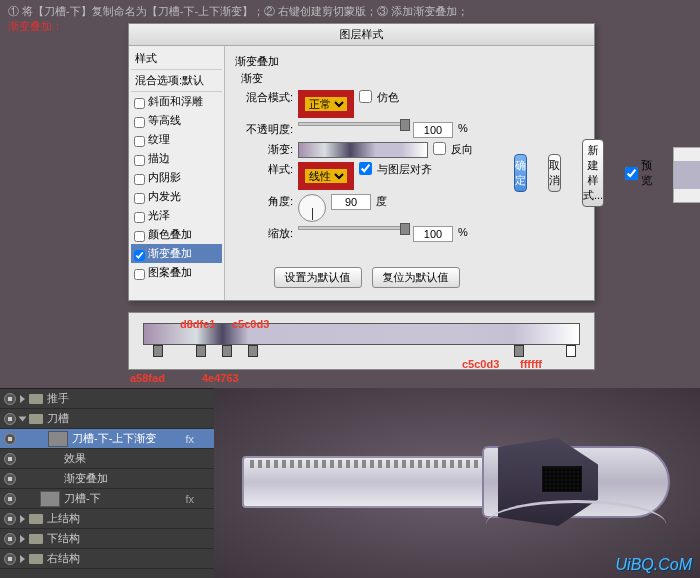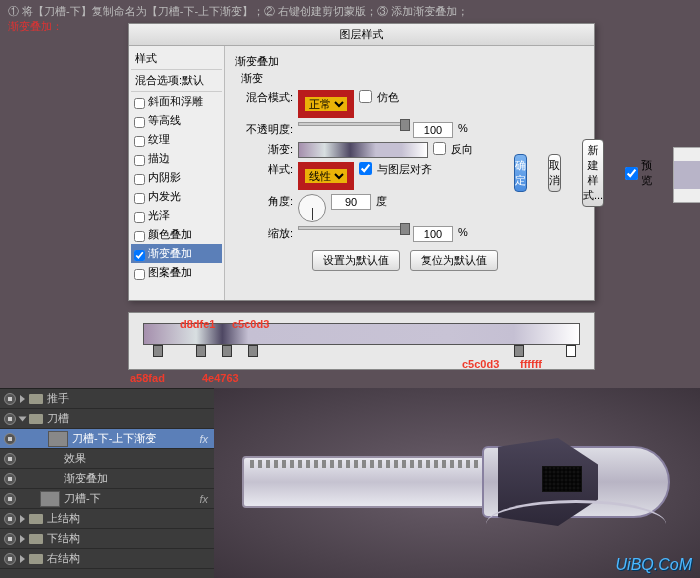--- a/index.html
+++ b/index.html
@@ -19,41 +19,41 @@
 .group-sub{font-size:11px;margin:2px 0 4px 6px}
 .row{display:flex;align-items:flex-start;margin:4px 0;gap:5px}
 .row label{width:58px;text-align:right}
 select{height:28px;border:7px solid #b91c1c;background:#eab308;font-size:11px}
 .num-input{width:40px;height:16px;border:1px solid #999;text-align:center;font-size:11px}
 .grad-swatch{width:130px;height:16px;border:1px solid #666;background:linear-gradient(to right,#a58fad,#d8dfe1,#4e4763,#c5c0d3,#c5c0d3,#fff)}
 .angle-dial{width:28px;height:28px;border:1px solid #888;border-radius:50%;position:relative;background:#f8f8f8}
 .angle-dial::after{content:"";position:absolute;left:50%;top:50%;width:1px;height:12px;background:#333;transform-origin:top;transform:rotate(0)}
 .slider{width:110px;height:4px;background:#ccc;border:1px solid #999;position:relative}
 .slider::after{content:"";position:absolute;right:-3px;top:-4px;width:8px;height:10px;background:#888;border:1px solid #555}
-.btn-row{display:flex;gap:10px;justify-content:flex-end;margin-top:8px}
+.btn-row{display:flex;gap:10px;justify-content:center;margin-top:25px}
 .small-btn{padding:2px 10px;border:1px solid #888;background:linear-gradient(#fff,#ddd);border-radius:3px;font-size:11px}
 .right-col{width:86px;padding:6px;display:flex;flex-direction:row;gap:21px;align-items:center}
 .dlg-btn{width:72px;padding:3px 0;border:1px solid #666;border-radius:4px;background:linear-gradient(#fff,#d8d8d8);font-size:11px;text-align:center}
 .dlg-btn.primary{background:linear-gradient(#7db4f0,#4a8de0);color:#fff;border-color:#2860a8}
 .chk-row{display:flex;align-items:center;gap:3px}
 .preview-box{width:56px;height:56px;border:1px solid #aaa;background:#eee;display:flex;align-items:center;justify-content:center;margin-top:4px}
 .preview-box span{width:28px;height:28px;background:#b8b4c8}
 .grad-editor{position:absolute;left:128px;top:312px;width:467px;height:58px;background:#e8e8e8;border:1px solid #888;padding:10px 14px}
 .grad-bar{height:22px;border:1px solid #555;background:linear-gradient(to right,#a58fad 0%,#d8dfe1 12%,#4e4763 18%,#c5c0d3 24%,#c8c3d5 70%,#c5c0d3 85%,#fff 100%);position:relative}
 .stop{position:absolute;width:10px;height:12px;bottom:-13px;background:#888;border:1px solid #333}
 .anno{position:absolute;color:#ef3b2c;font-size:11px;font-weight:bold}
 .layers{position:absolute;left:0;top:388px;width:214px;height:190px;background:#3b3b3b;color:#ccc;border-top:1px solid #222}
 .lrow{display:flex;align-items:center;height:20px;border-bottom:1px solid #2a2a2a;padding-left:4px;gap:4px}
 .lrow.sel{background:#5b7fb8;color:#fff}
 .eye{width:12px;height:12px;border:1px solid #888;border-radius:50%;background:radial-gradient(circle,#ccc 30%,#555 31%)}
 .tri{width:0;height:0;border-top:4px solid transparent;border-bottom:4px solid transparent;border-left:5px solid #aaa}
 .tri.down{transform:rotate(90deg)}
 .folder{width:14px;height:10px;background:#998;border-radius:1px}
 .thumb{width:20px;height:16px;background:#888;border:1px solid #555}
-.fx{margin-left:auto;margin-right:6px;font-style:italic;opacity:.7}.sp16{width:16px}.sp24{width:24px}.sp40{width:40px}
+.fx{margin-left:auto;margin-right:20px;opacity:.7}.sp16{width:16px}.sp24{width:24px}.sp40{width:40px}
 .preview-img{position:absolute;left:214px;top:388px;width:486px;height:190px;background:radial-gradient(ellipse at center,#6b5f6b 0%,#3d343d 100%);display:flex;align-items:center;justify-content:center}
 .knife{width:430px;height:90px;position:relative}
 .blade-slot{position:absolute;left:0;top:18px;width:260px;height:52px;background:linear-gradient(#e8e8ef,#c5c2d0,#e8e8ef);border:2px solid #9890a5;border-radius:4px 0 0 4px}
 .blade-teeth{position:absolute;left:8px;top:22px;width:244px;height:8px;background:repeating-linear-gradient(90deg,#888 0 4px,transparent 4px 8px)}
 .handle{position:absolute;left:240px;top:8px;width:188px;height:72px;background:linear-gradient(#dcdce4,#b8b4c4,#dcdce4);border:2px solid #8880a0;border-radius:6px 36px 36px 6px}
 .handle-dark{position:absolute;left:256px;top:0;width:100px;height:88px;background:linear-gradient(#4a4458,#2d2838);border-radius:8px 24px 24px 8px;clip-path:polygon(0 10%,60% 0,100% 30%,100% 70%,60% 100%,0 90%)}
 .grip{position:absolute;left:300px;top:28px;width:40px;height:26px;background:repeating-linear-gradient(0deg,#222 0 2px,#444 2px 4px),repeating-linear-gradient(90deg,#222 0 2px,#444 2px 4px);background-blend-mode:multiply;border:1px solid #111}
 .handle-curve{position:absolute;left:244px;bottom:4px;width:180px;height:24px;border-top:3px solid #c8c4d4;border-radius:50% 50% 0 0/100% 100% 0 0}
 .watermark{position:absolute;right:8px;bottom:4px;color:#4db8ff;font-weight:normal;font-size:16px;font-style:italic;text-shadow:1px 1px 0 #003860}
 </style>

